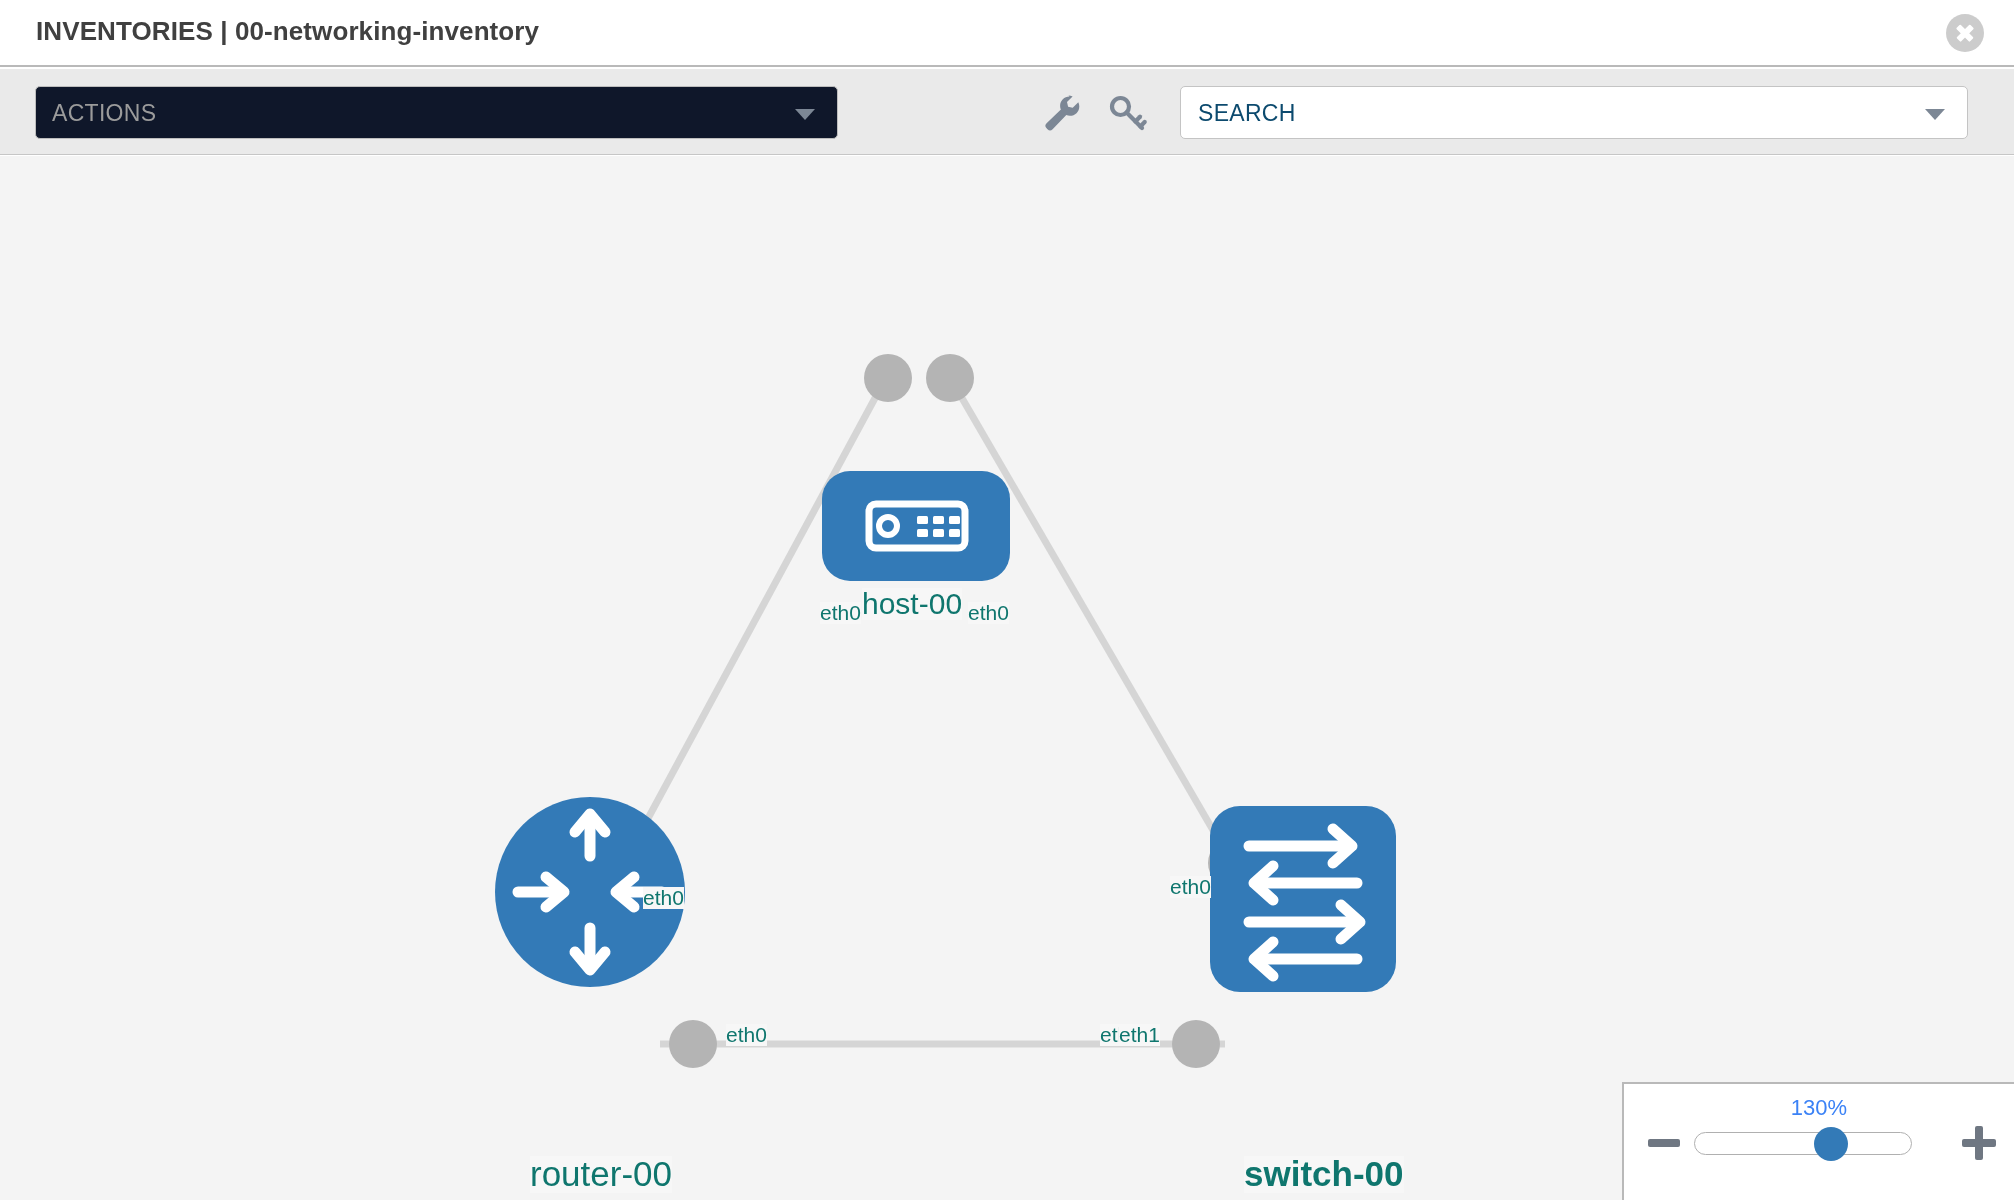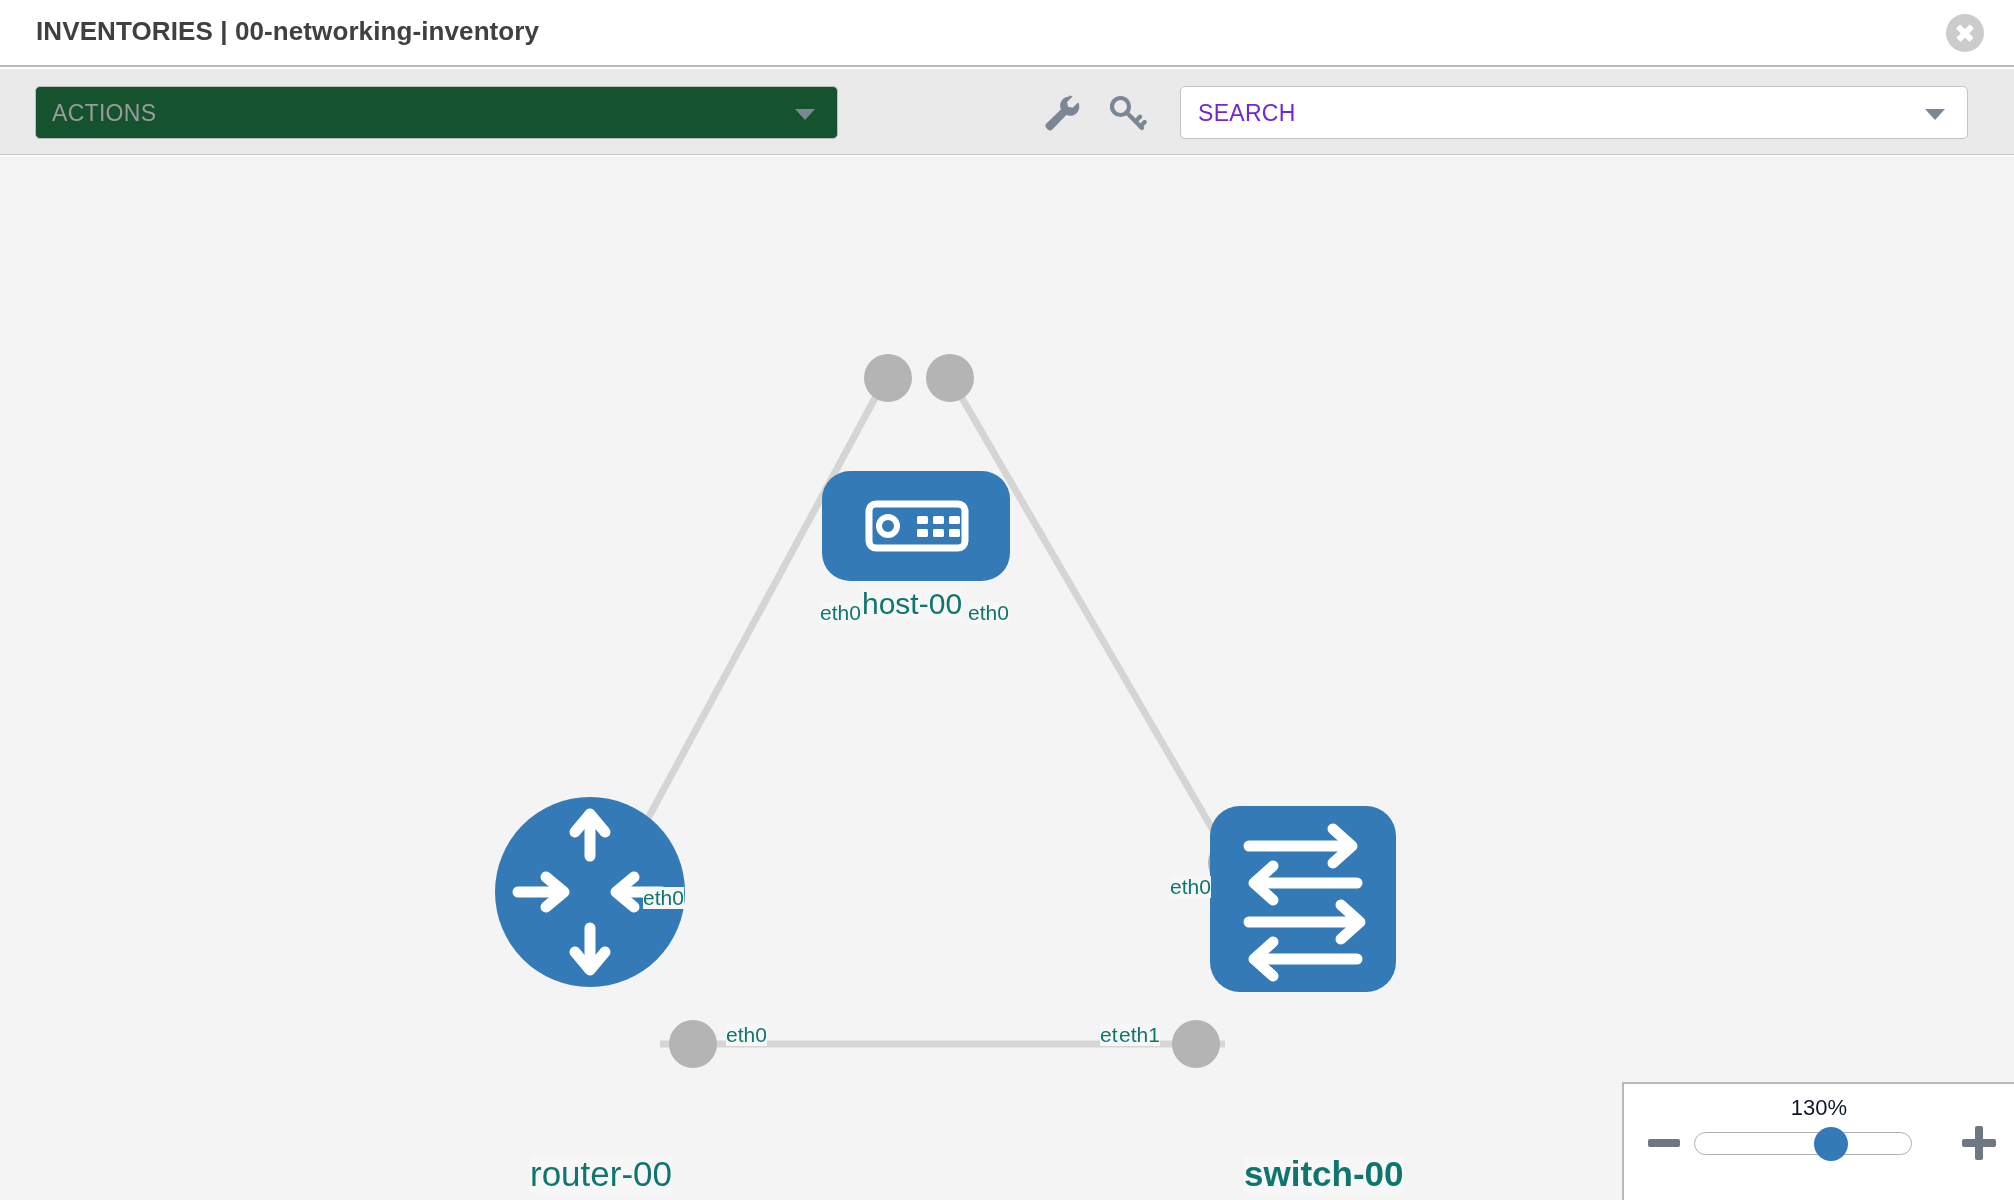--- a/index.html
+++ b/index.html
@@ -73,21 +73,21 @@
     background: #eaeaea;
     border-bottom: 1px solid #c6c6c6;
   }
 
   .actions-select {
     position: absolute;
     left: 35px;
     top: 17px;
     width: 803px;
     height: 53px;
-    background: #14532d;
+    background: #0f172a;
     border: 1px solid #bdbdbd;
     border-radius: 5px;
     cursor: pointer;
   }
   .actions-select .sel-label {
     position: absolute;
     left: 16px;
     top: 13px;
     font-size: 23px;
     color: #9b9b9b;
@@ -125,21 +125,21 @@
     background: #ffffff;
     border: 1px solid #c4c4c4;
     border-radius: 5px;
     cursor: text;
   }
   .search-box .sel-label {
     position: absolute;
     left: 17px;
     top: 13px;
     font-size: 23px;
-    color: #6d28d9;
+    color: #0c4a6e;
     letter-spacing: 0.3px;
   }
 
   
   .canvas {
     position: absolute;
     top: 156px; left: 0;
     width: 2014px;
     height: 1044px;
     background: #f4f4f4;
@@ -176,21 +176,21 @@
     border-top: 2px solid #b9b9b9;
     border-left: 2px solid #b9b9b9;
   }
   .zoom-level {
     position: absolute;
     top: 11px;
     left: 0;
     width: 100%;
     text-align: center;
     font-size: 22px;
-    color: #0f172a;
+    color: #3b82f6;
   }
   .zoom-minus, .zoom-plus {
     position: absolute;
     top: 42px;
     width: 34px;
     height: 34px;
     cursor: pointer;
   }
   .zoom-minus { left: 23px; }
   .zoom-plus  { right: 18px; }

